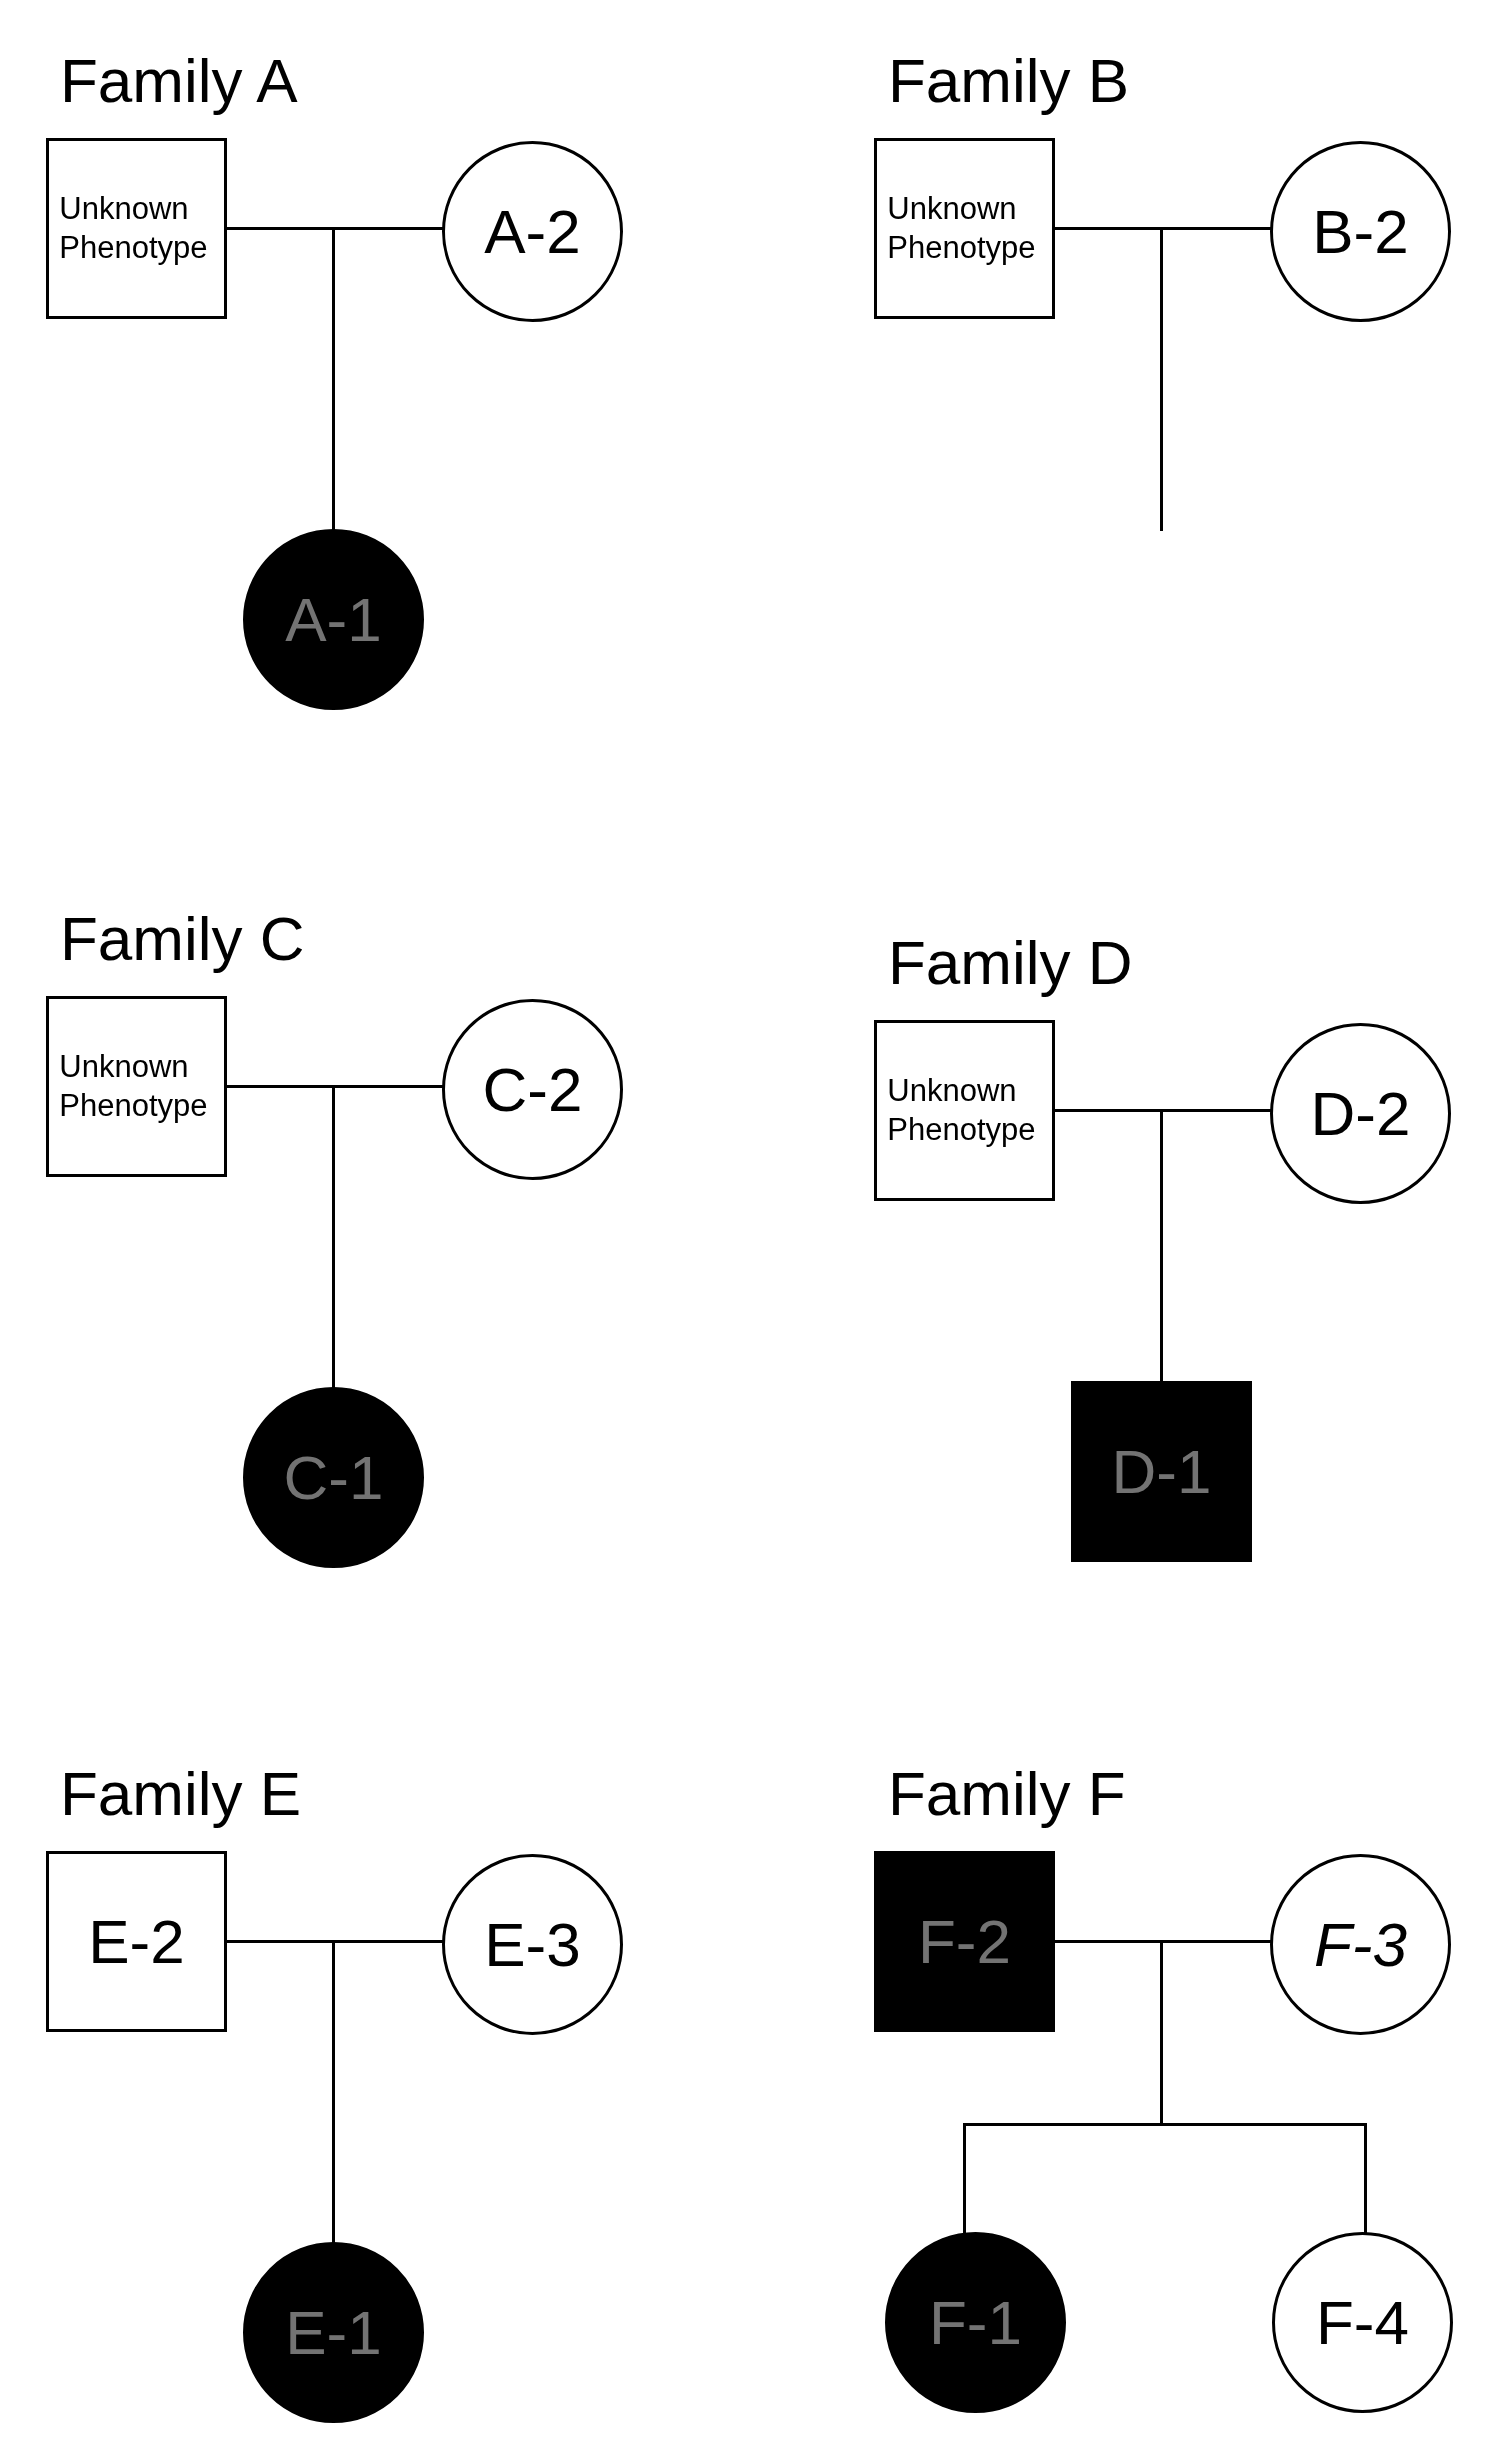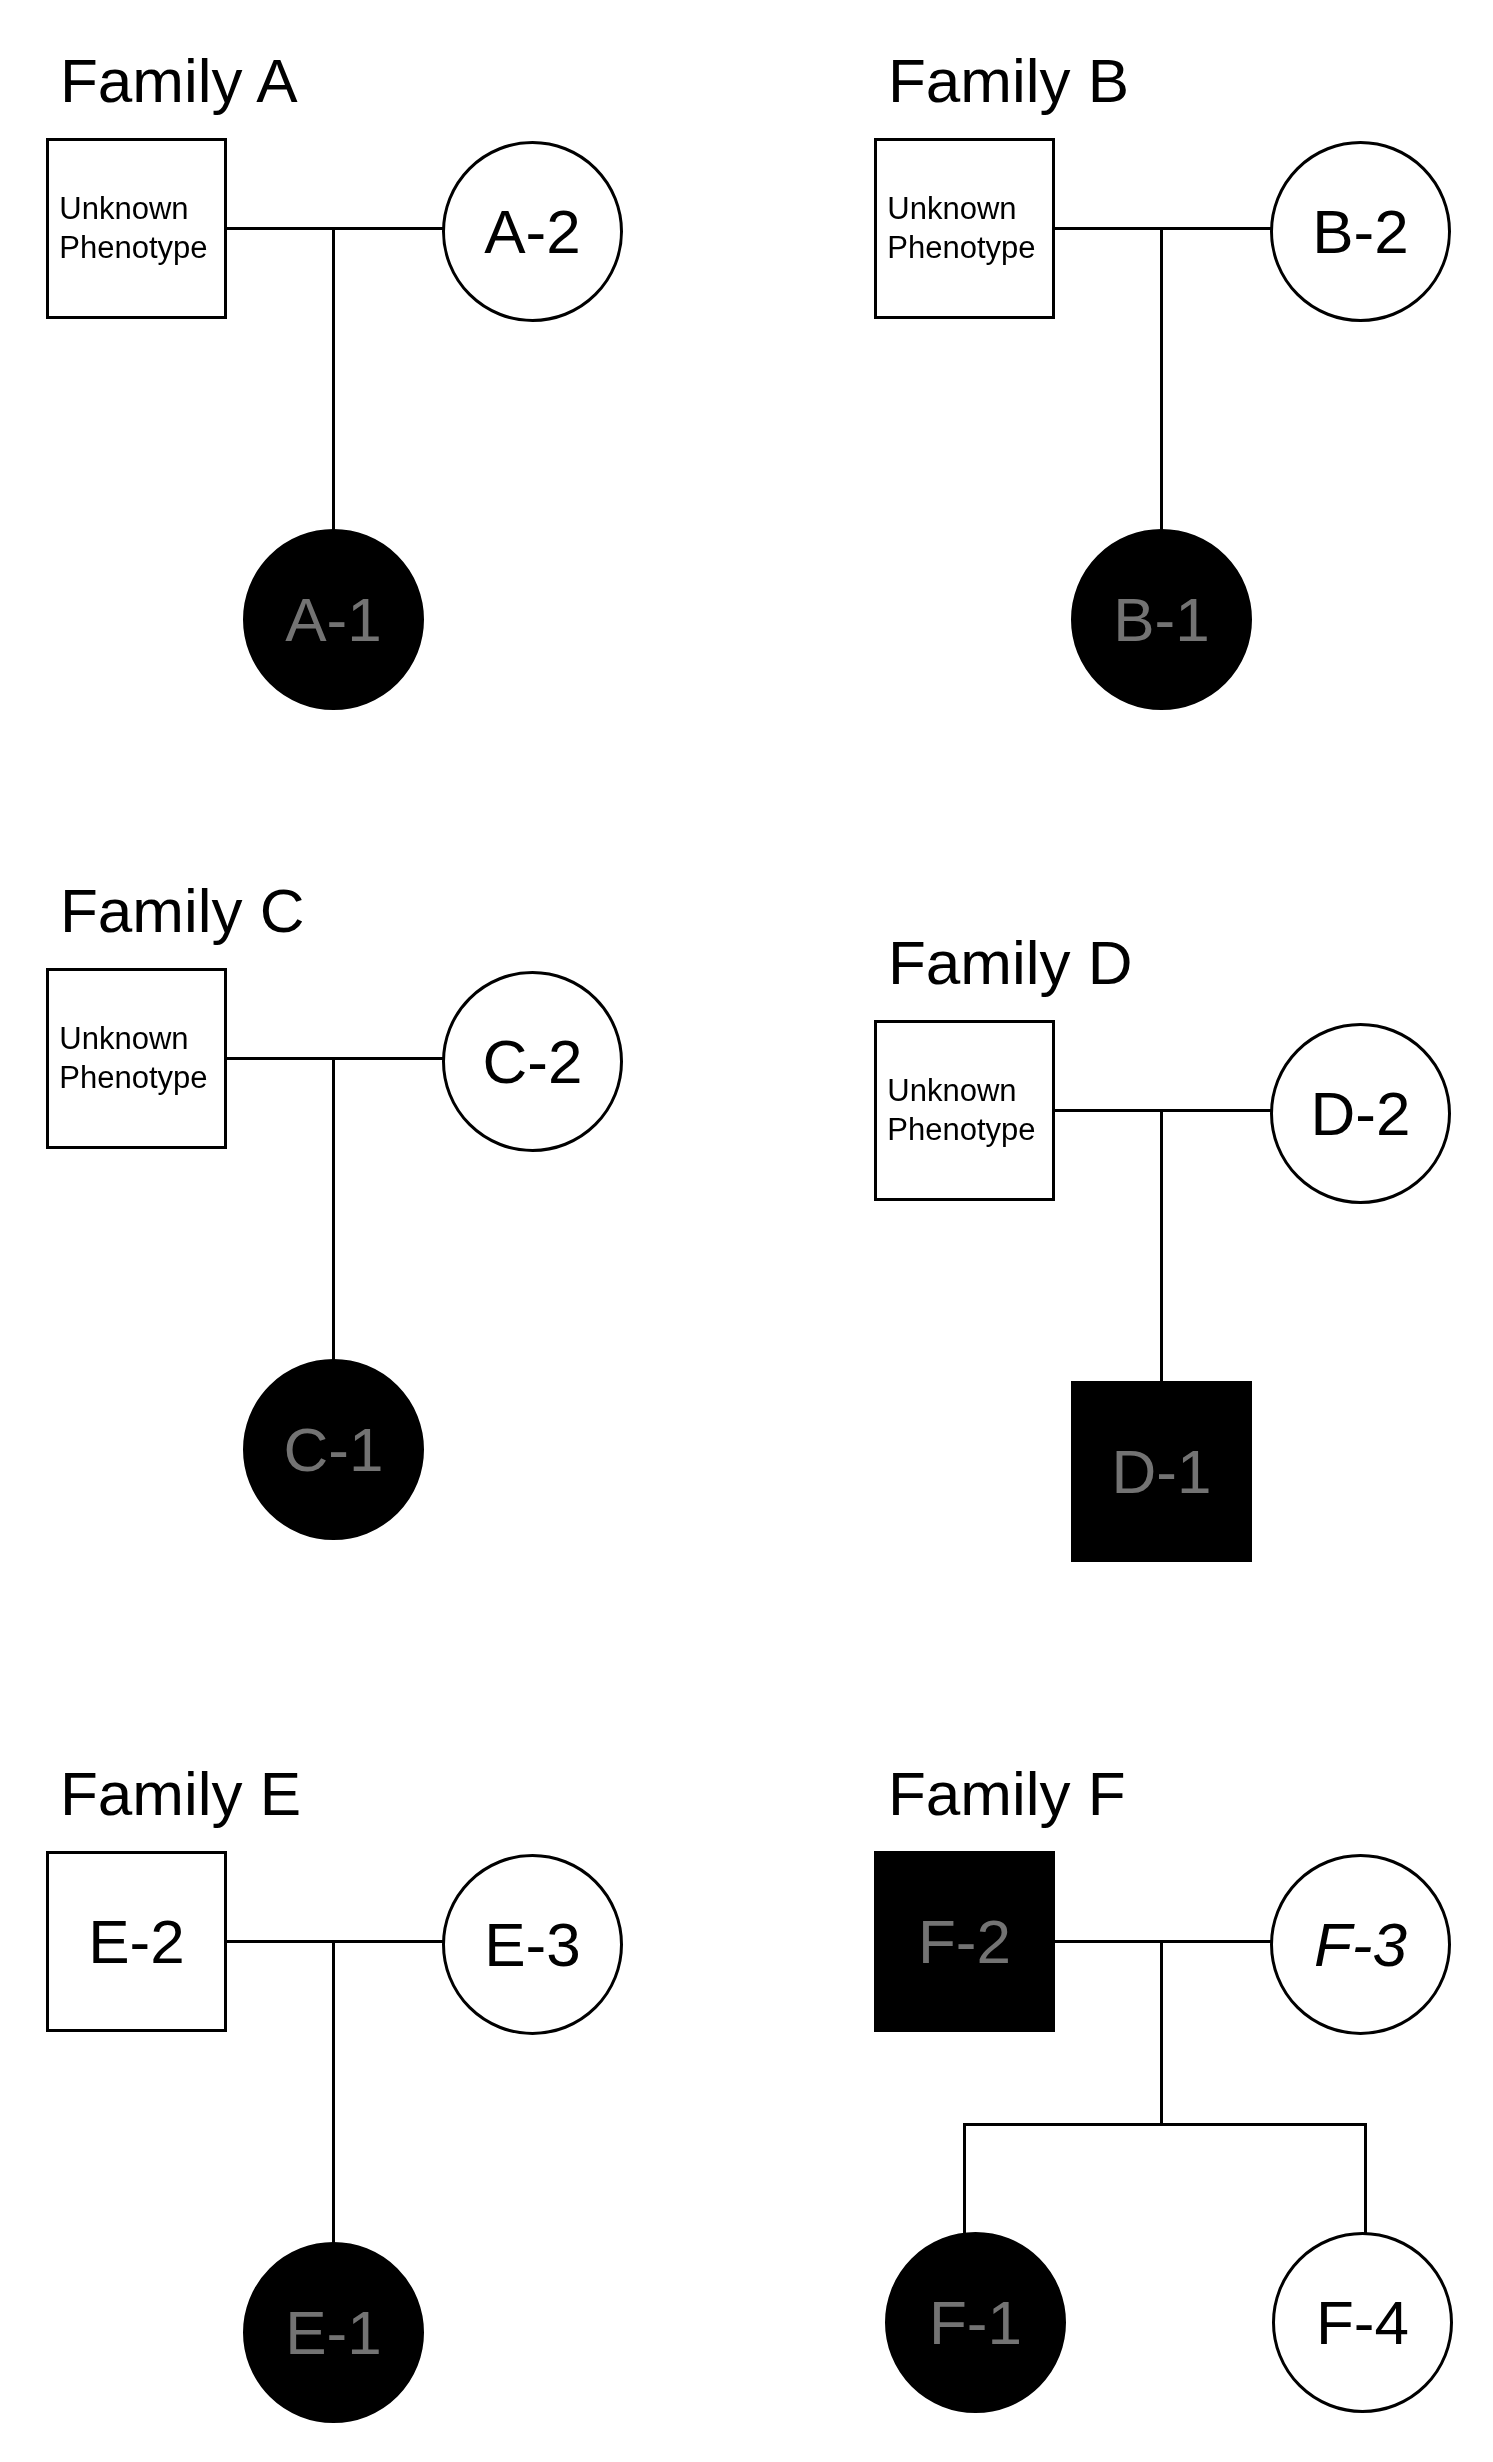--- a/index.html
+++ b/index.html
@@ -69,26 +69,23 @@
   <div class="family" style="left:828px; top:0px;">
     <div class="fam-title">Family B</div>
     <div class="hline" style="left:224px; top:227px; width:222px;"></div>
     <div class="vline" style="left:332px; top:229px; height:302px;"></div>
     <div class="node square" style="left:46px; top:138px;">
       <span class="small-label">Unknown Phenotype</span>
     </div>
     <div class="node circle" style="left:442px; top:141px;">
       <span class="big-label">B-2</span>
     </div>
-    <div class="node circle filled" style="left:243px; top:529px;">
-      <span class="big-label">B-1</span>
-    </div>
   </div>
 
-  <div class="family" style="left:0px; top:830px;padding-left:41px;">
+  <div class="family" style="left:0px; top:858px;padding-left:41px;">
     <div class="fam-title">Family C</div>
     <div class="hline" style="left:224px; top:227px; width:222px;"></div>
     <div class="vline" style="left:332px; top:229px; height:302px;"></div>
     <div class="node square" style="left:46px; top:138px;">
       <span class="small-label">Unknown Phenotype</span>
     </div>
     <div class="node circle" style="left:442px; top:141px;">
       <span class="big-label">C-2</span>
     </div>
     <div class="node circle filled" style="left:243px; top:529px;">

